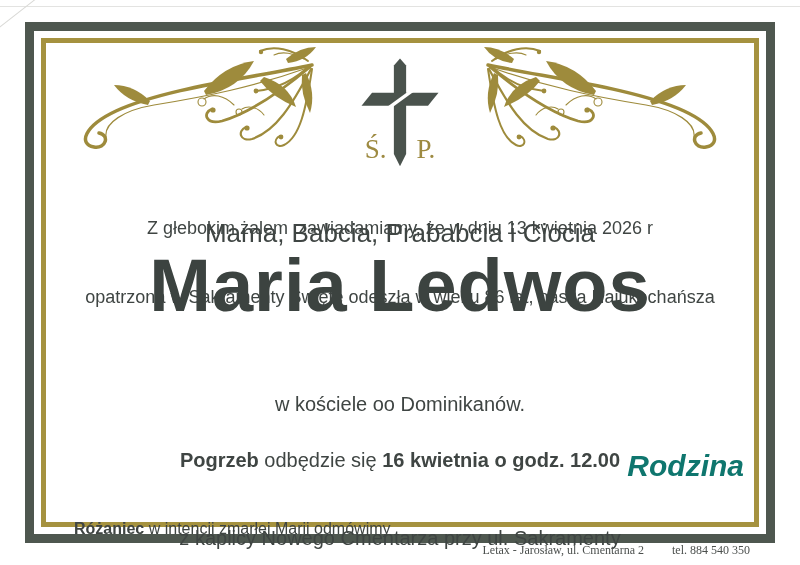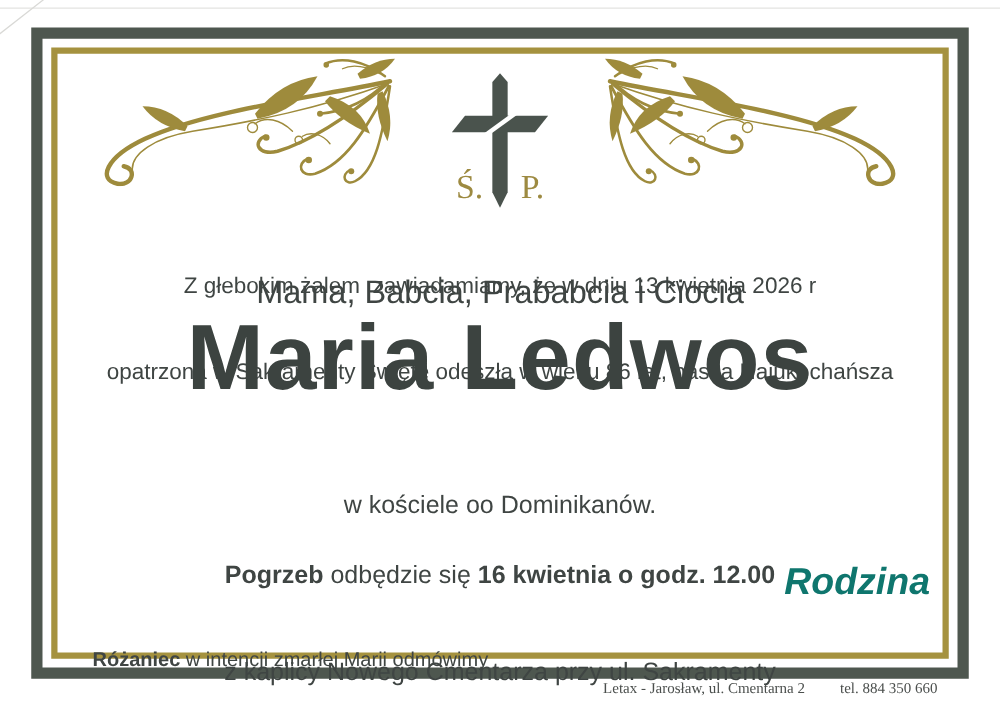--- a/index.html
+++ b/index.html
@@ -144,15 +144,15 @@
             
           </div>
 
         </div>
       </div>
     </div>
   </div>
 
   <div class="footer">
     <span>Letax - Jarosław, ul. Cmentarna 2</span>
-    <span>tel. 884 350 660</span>
+    <span>tel. 884 540 350</span>
   </div>
 </div>
 
 </body></html>

